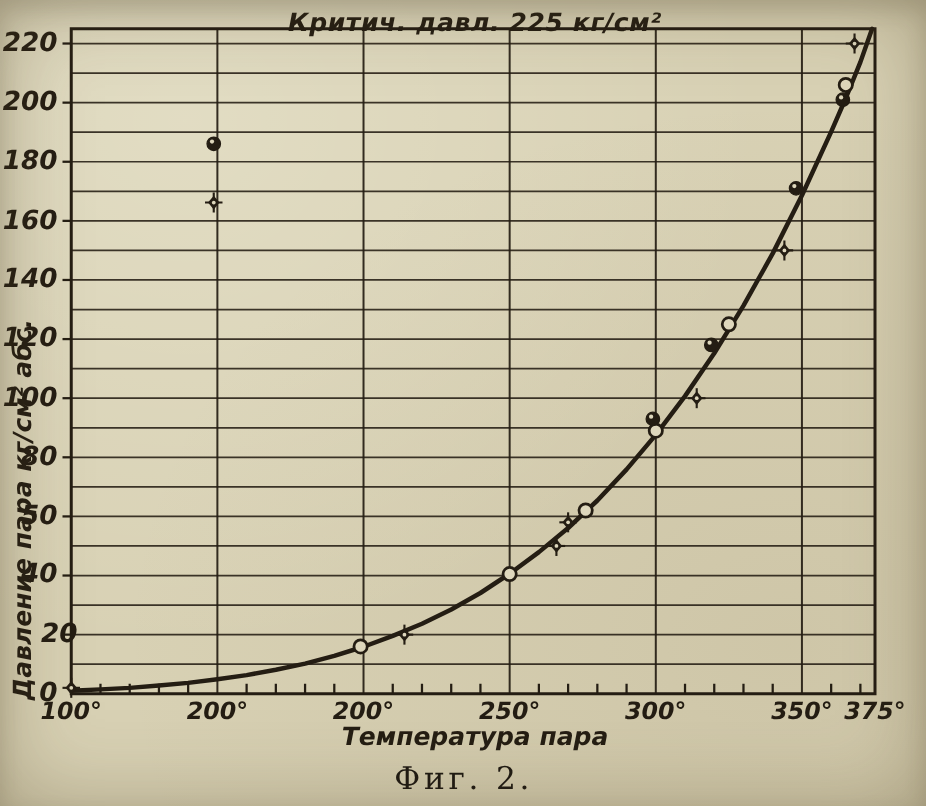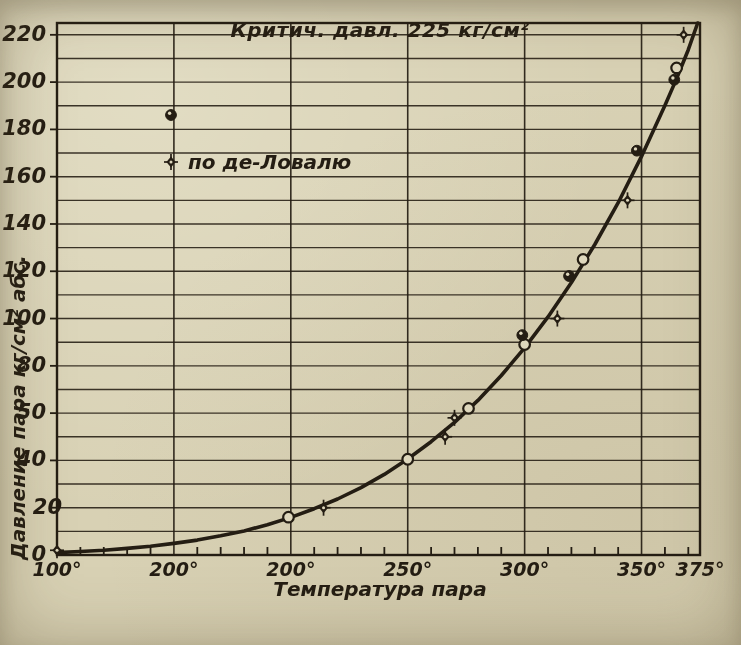--- a/index.html
+++ b/index.html
@@ -10,21 +10,21 @@
       radial-gradient(ellipse at 85% 80%, rgba(120,100,60,0.10), rgba(0,0,0,0) 60%),
       #d8d1b4;
     font-family:"DejaVu Sans", sans-serif;
   }
   .vignette{
     position:absolute; inset:0; pointer-events:none; z-index:9;
     box-shadow: inset 0 0 70px rgba(80,65,35,0.35), inset 0 8px 18px rgba(60,50,25,0.18);
   }
   .hand{ font-style:italic; font-weight:bold; color:#241d13; }
   .chart-title{
-    position:absolute; left:380px; top:18px; transform:translateX(-50%);
+    position:absolute; left:380px; top:6px; transform:translateX(-50%);
     font-size:20px; white-space:nowrap; z-index:4; letter-spacing:0.5px;
   }
   #chart-canvas{ position:absolute; left:0; top:0; z-index:2; }
   #tick-layer{ position:absolute; inset:0; z-index:3; pointer-events:none; }
   .y-tick{
     position:absolute; font-size:21px; white-space:nowrap;
     transform:translate(-100%,-55%);
   }
   .x-tick{
     position:absolute; font-size:19px; white-space:nowrap;
@@ -201,19 +201,19 @@
             <circle cx="11.6" cy="8.2" r="1.7" fill="#ded7bc"></circle>
           </svg></span>
     </div>
     <div class="legend-entry">
       <span class="legend-marker"><svg width="26" height="20">
             <line x1="13" y1="2" x2="13" y2="18" stroke="#241d13" stroke-width="1.7"></line>
             <line x1="6" y1="10" x2="20" y2="10" stroke="#241d13" stroke-width="1.7"></line>
             <polygon points="13,4.5 17.6,10 13,15.5 8.4,10" fill="#241d13"></polygon>
             <circle cx="13" cy="10" r="1.5" fill="#ded7bc"></circle>
           </svg></span>
-      <span class="legend-label hand">по де-Ловалю</span>
     </div>
   </div>
 
+  <div class="figure-caption">Фиг. 2.</div>
 
   <div class="vignette"></div>
 </div>
 
 </body></html>

